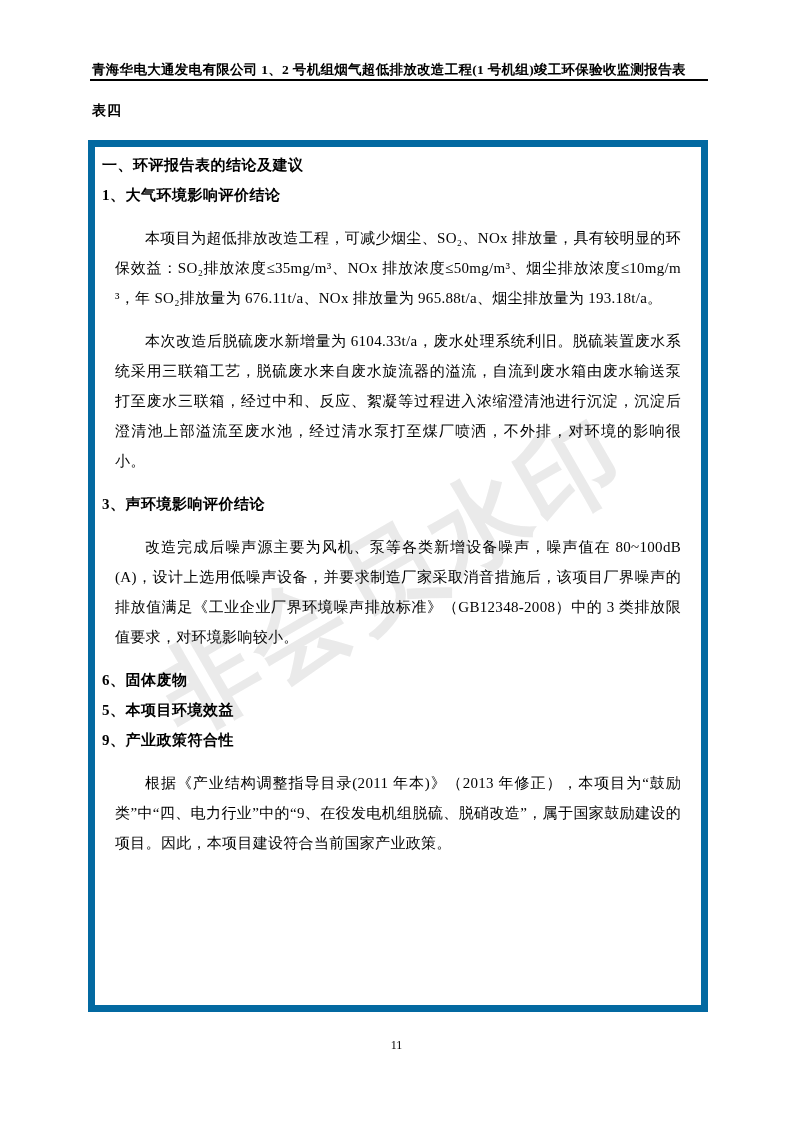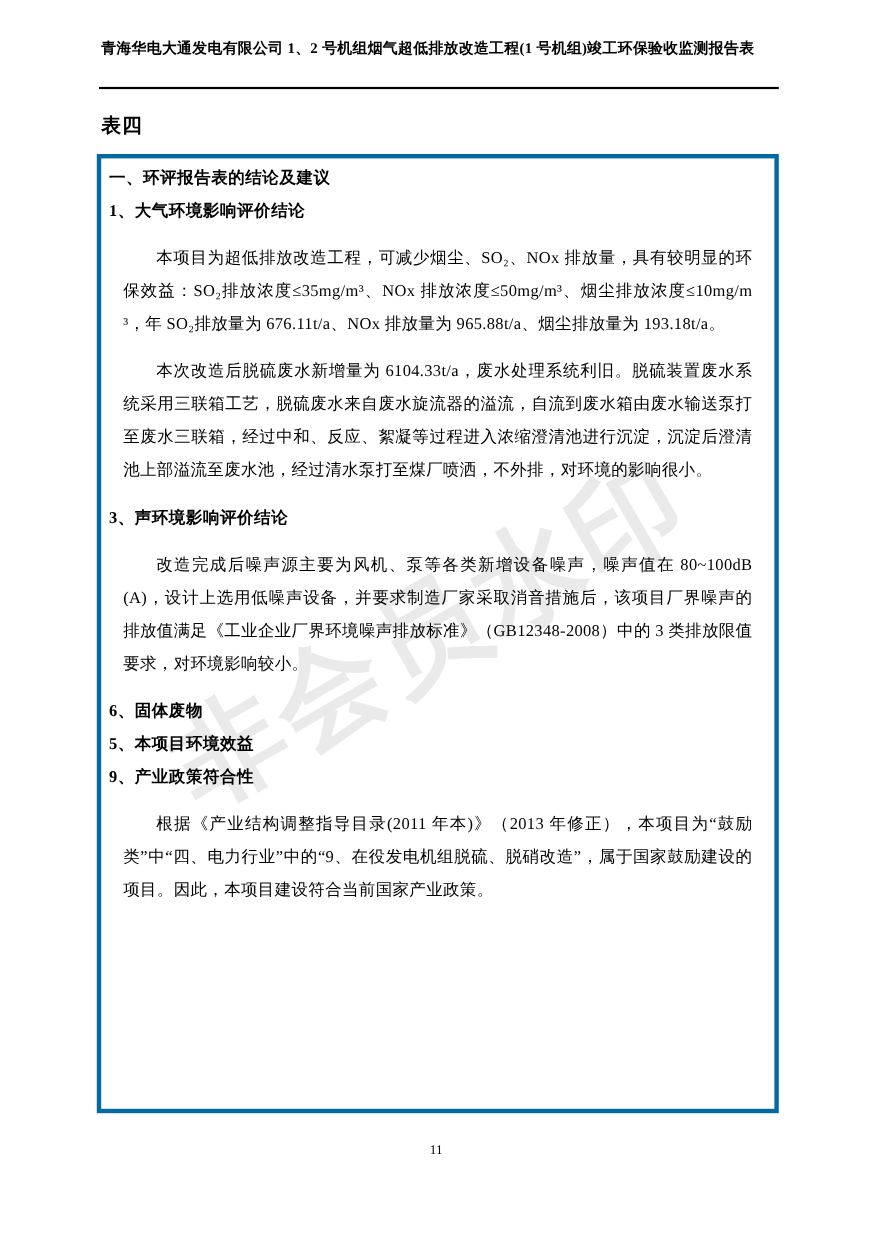--- a/index.html
+++ b/index.html
@@ -16,51 +16,51 @@
     font-family: "Liberation Serif", "DejaVu Serif", serif;
     overflow: hidden;
   }
   .content-layer {
     position: relative;
     z-index: 1;
   }
   .header-title {
     position: absolute;
     left: 92px;
-    top: 35px;
+    top: 61px;
     width: 616px;
     font-size: 13.5px;
     font-weight: bold;
     letter-spacing: 0.3px;
     white-space: nowrap;
   }
   .header-rule {
     position: absolute;
     left: 90px;
     top: 79px;
     width: 618px;
     border-top: 2px solid #000000;
     height: 0;
   }
   .table-caption {
     position: absolute;
     left: 92px;
     top: 102px;
-    font-size: 18px;
+    font-size: 14px;
     font-weight: bold;
     letter-spacing: 1px;
   }
   .report-table {
     position: absolute;
     left: 88px;
     top: 140px;
     width: 620px;
     min-height: 872px;
     box-sizing: border-box;
-    border: 4px solid #0369a1;
+    border: 7px solid #0369a1;
     padding: 3px 7px 4px 7px;
   }
   .section-heading {
     font-size: 15px;
     font-weight: bold;
     line-height: 30px;
     letter-spacing: 0.5px;
   }
   .body-para {
     margin: 13px;

